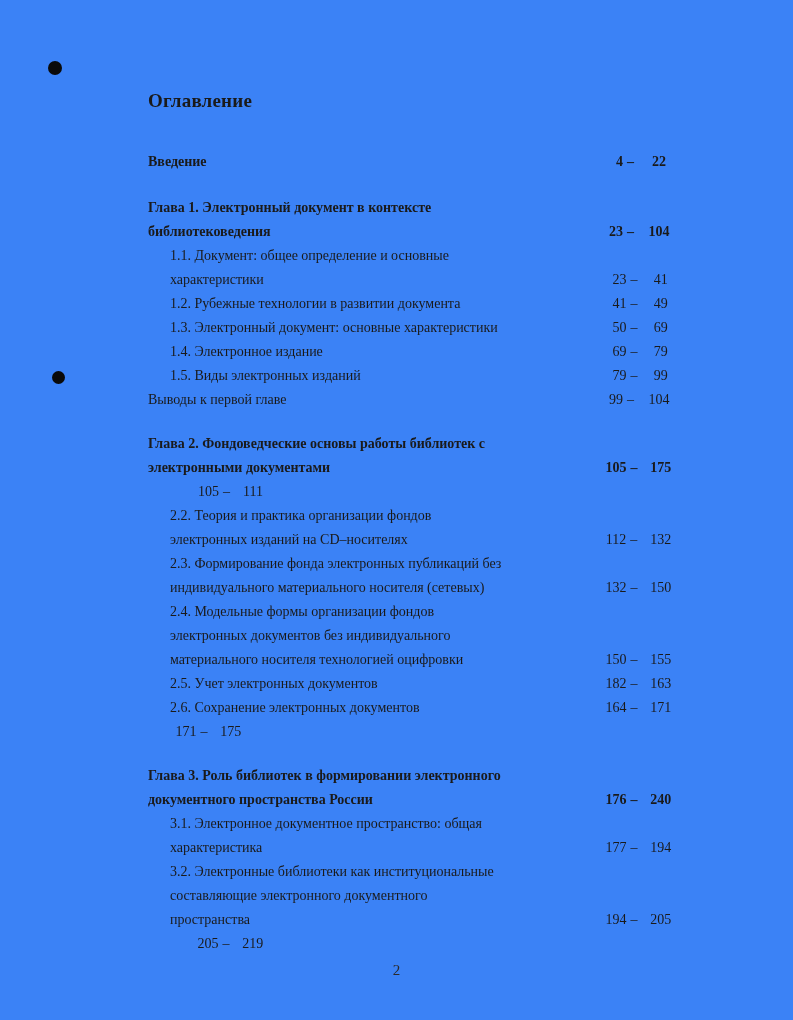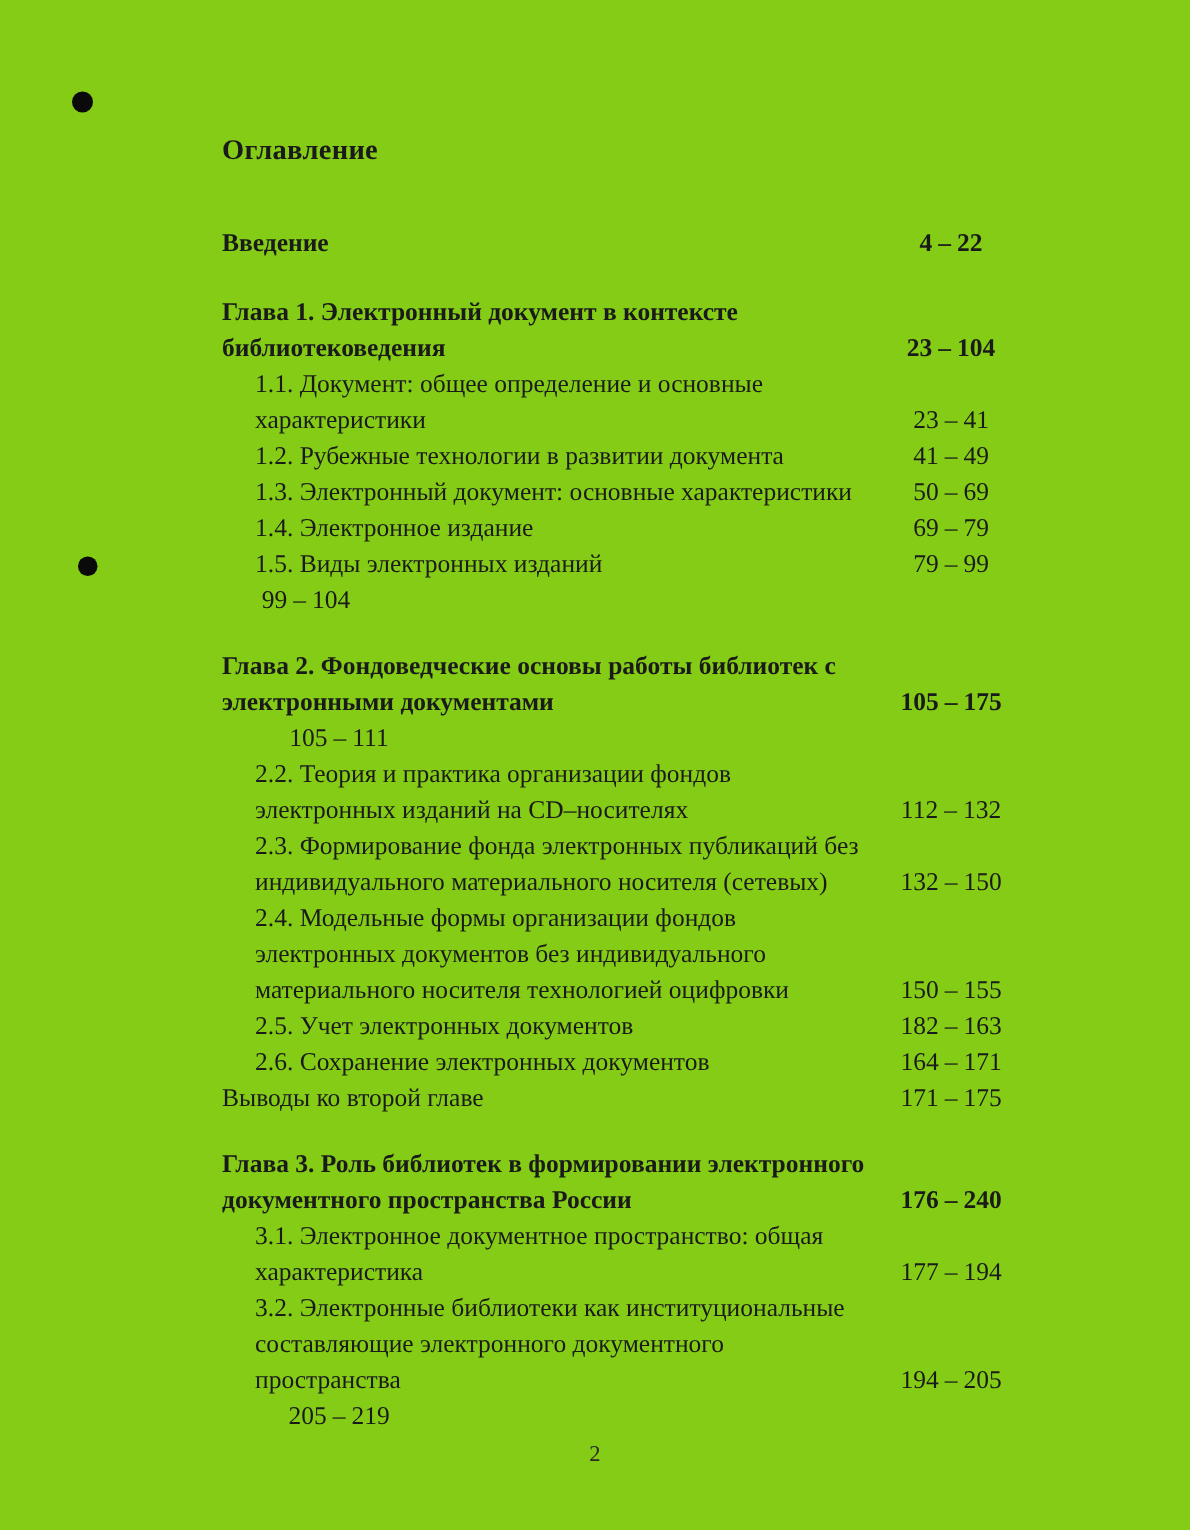--- a/index.html
+++ b/index.html
@@ -14,21 +14,21 @@
     position: relative;
     font-family: "Liberation Serif", "DejaVu Serif", serif;
     color: #1a1a1a;
     overflow: hidden;
   }
 
   
   #page {
     position: absolute;
     inset: 0;
-    background: #84cc16;
+    background: #3b82f6;
   }
 
   
   .binding-hole {
     position: absolute;
     background: #0a0a0a;
     border-radius: 50%;
   }
   #hole-top   { left: 48px; top: 61px;  width: 14px; height: 14px; }
   #hole-bottom{ left: 52px; top: 371px; width: 13px; height: 13px; }
@@ -46,21 +46,21 @@
     font-weight: bold;
     letter-spacing: .2px;
     margin: 0 0 38px 0;
   }
 
   
   .toc-row {
     display: flex;
     align-items: flex-start;
     justify-content: space-between;
-    font-size: 17px;
+    font-size: 14px;
     line-height: 24px;
   }
   .toc-row .toc-label {
     flex: 0 1 auto;
     white-space: pre-line;
   }
   .toc-row .toc-pages {
     flex: 0 0 auto;
     display: flex;
     align-items: baseline;
@@ -70,21 +70,21 @@
   .toc-pages .pg-from {
     flex: 1 1 auto;
     text-align: right;
   }
   .toc-pages .pg-dash {
     flex: 0 0 auto;
     padding: 0 4px;
   }
   .toc-pages .pg-to {
     flex: 1 1 auto;
-    text-align: left;
+    text-align: center;
   }
 
   
   .toc-row.level-top,
   .toc-row.level-chapter {
     font-weight: bold;
   }
   .toc-row.level-chapter .toc-pages,
   .toc-row.level-top .toc-pages {
     align-self: flex-end;
@@ -183,20 +183,21 @@
           </div>
           <div class="toc-row level-sub">
             <span class="toc-label">1.5. Виды электронных изданий</span>
             <span class="toc-pages">
               <span class="pg-from">79</span>
               <span class="pg-dash">–</span>
               <span class="pg-to">99</span>
             </span>
           </div>
           <div class="toc-row level-summary">
+            <span class="toc-label">Выводы к первой главе</span>
             <span class="toc-pages">
               <span class="pg-from">99</span>
               <span class="pg-dash">–</span>
               <span class="pg-to">104</span>
             </span>
           </div>
         </div>
         <div class="chapter-block">
           <div class="toc-row level-chapter multiline">
             <span class="toc-label">Глава 2. Фондоведческие основы работы библиотек с
@@ -252,21 +253,20 @@
           </div>
           <div class="toc-row level-sub">
             <span class="toc-label">2.6. Сохранение электронных документов</span>
             <span class="toc-pages">
               <span class="pg-from">164</span>
               <span class="pg-dash">–</span>
               <span class="pg-to">171</span>
             </span>
           </div>
           <div class="toc-row level-summary">
-            <span class="toc-label">Выводы ко второй главе</span>
             <span class="toc-pages">
               <span class="pg-from">171</span>
               <span class="pg-dash">–</span>
               <span class="pg-to">175</span>
             </span>
           </div>
         </div>
         <div class="chapter-block">
           <div class="toc-row level-chapter multiline">
             <span class="toc-label">Глава 3. Роль библиотек в формировании электронного

